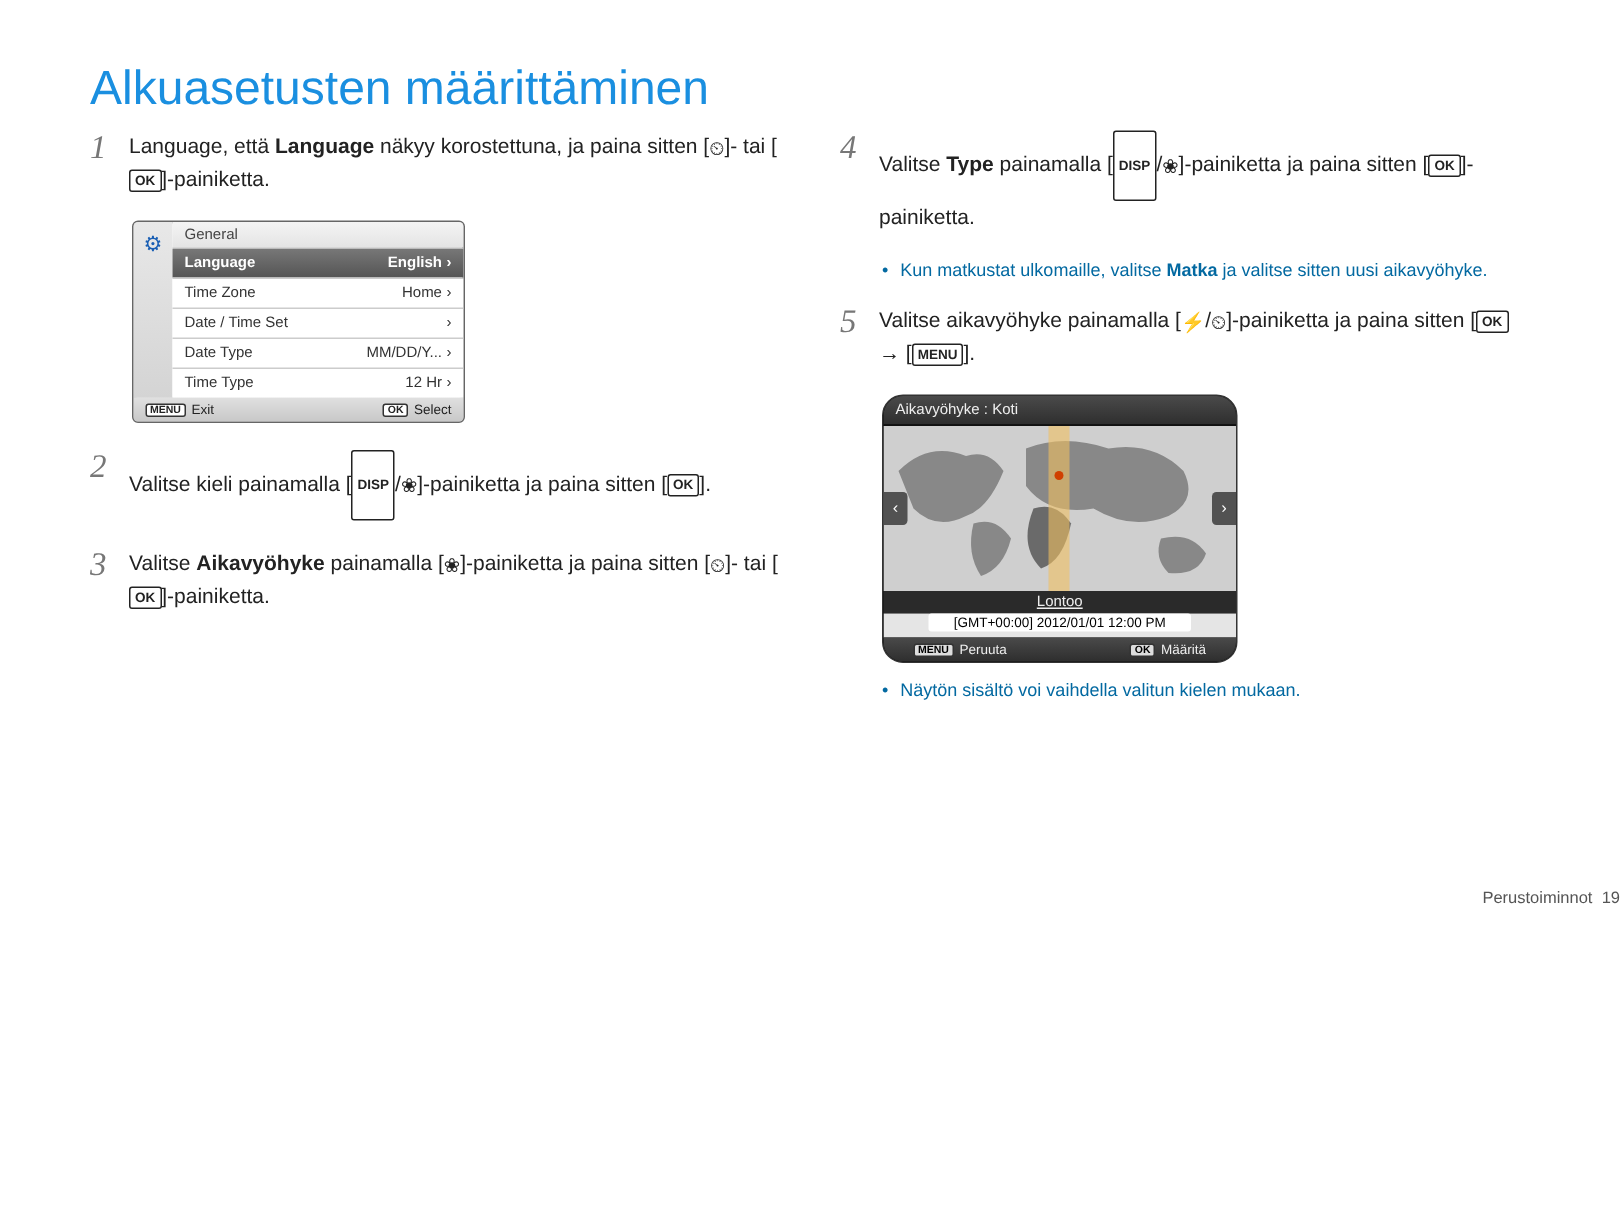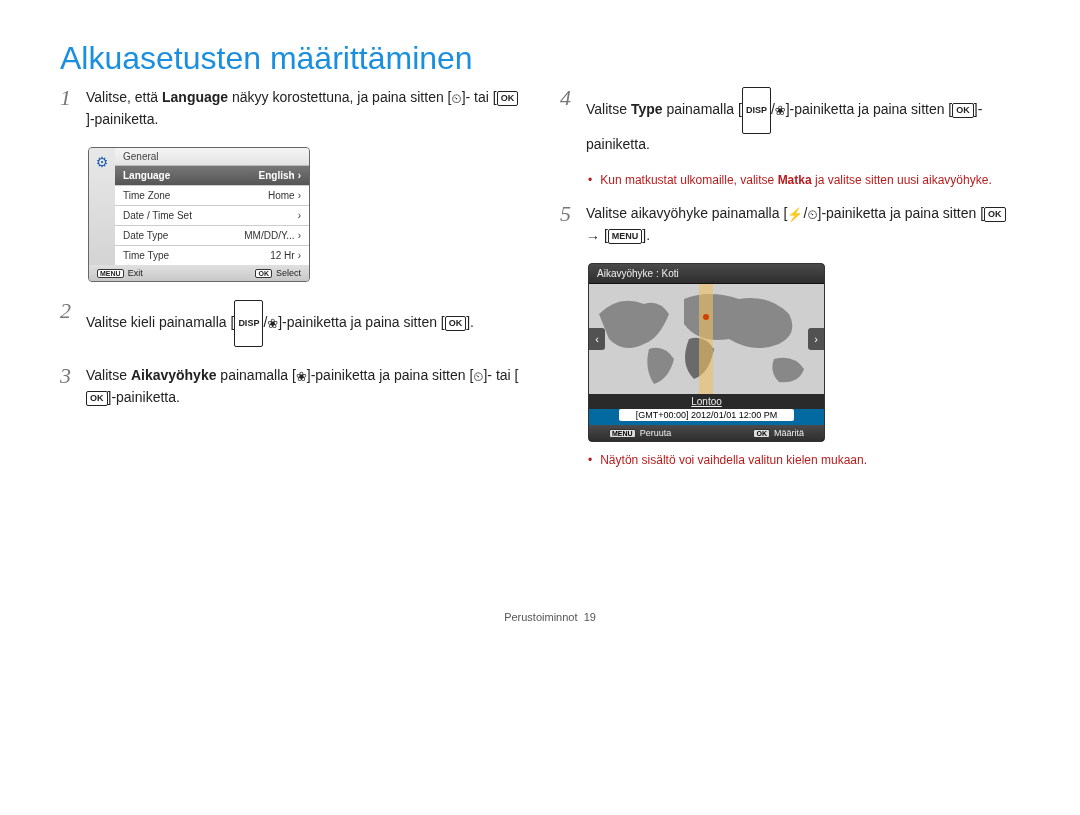--- a/index.html
+++ b/index.html
@@ -158,33 +158,33 @@
     border: 1px solid #333;
     border-radius: 2px;
     padding: 0 2px;
     font-size: 7px;
     font-weight: bold;
     background: #fff;
   }
   
   .sub-bullet {
     font-size: 12px;
-    color: #b91c1c;
+    color: #0369a1;
     margin: 4px 0 14px 28px;
     line-height: 1.4;
     display: flex;
     gap: 8px;
   }
   .sub-bullet::before { content: "•"; }
   
   .tz-shot {
     width: 235px;
     margin: 8px 0 10px 28px;
     border: 1px solid #333;
-    border-radius: 4px;
+    border-radius: 14px;
     overflow: hidden;
     background: #000;
     color: #ddd;
     font-size: 10px;
   }
   .tz-title {
     background: linear-gradient(#4a4a4a,#2e2e2e);
     color:#eee;
     padding: 4px 8px;
     font-size: 10px;
@@ -219,54 +219,54 @@
   }
   .tz-gmt {
     text-align:center;
     background:#fff;
     color:#000;
     font-size:9px;
     padding:1px 0;
     margin: 0 30px;
     border-radius: 2px;
   }
-  .tz-gmt-wrap{ background:#0369a1; padding: 0 0 4px 0;}
+  .tz-gmt-wrap{ background:#e5e5e5; padding: 0 0 4px 0;}
   .tz-foot {
     display:flex;
     justify-content: space-between;
     background: linear-gradient(#4a4a4a,#2e2e2e);
     padding: 3px 20px;
     font-size: 9px;
     color:#eee;
   }
   .tz-foot .mf-badge { background:#ddd; color:#000; }
   .footer {
     position:absolute;
-    bottom: 14px;
+    bottom: 32px;
     left:0; right:0;
-    text-align:center;
+    text-align:right;
     font-size: 11px;
     color:#555;
     padding-left:20px;
   }
 </style>
 </head>
 <body>
 
 <div class="page">
   <h1>Alkuasetusten määrittäminen</h1>
 
   <div class="columns">
 
     <div class="col">
 
       <div class="step">
         <div class="step-num">1</div>
         <div class="step-text">
-          <span>Valitse, että </span><b>Language</b><span> näkyy korostettuna, ja paina sitten [</span><span class="icon-timer">⏲</span><span>]- tai [</span><span class="icon-ok">OK</span><span>]-painiketta.</span>
+          <span>Language, että </span><b>Language</b><span> näkyy korostettuna, ja paina sitten [</span><span class="icon-timer">⏲</span><span>]- tai [</span><span class="icon-ok">OK</span><span>]-painiketta.</span>
         </div>
       </div>
 
       <div class="menu-shot">
         <div class="menu-body">
           <div class="menu-side">⚙</div>
           <div class="menu-main">
             <div class="menu-top">General</div>
             <div class="menu-row sel">
               <span>Language</span>

